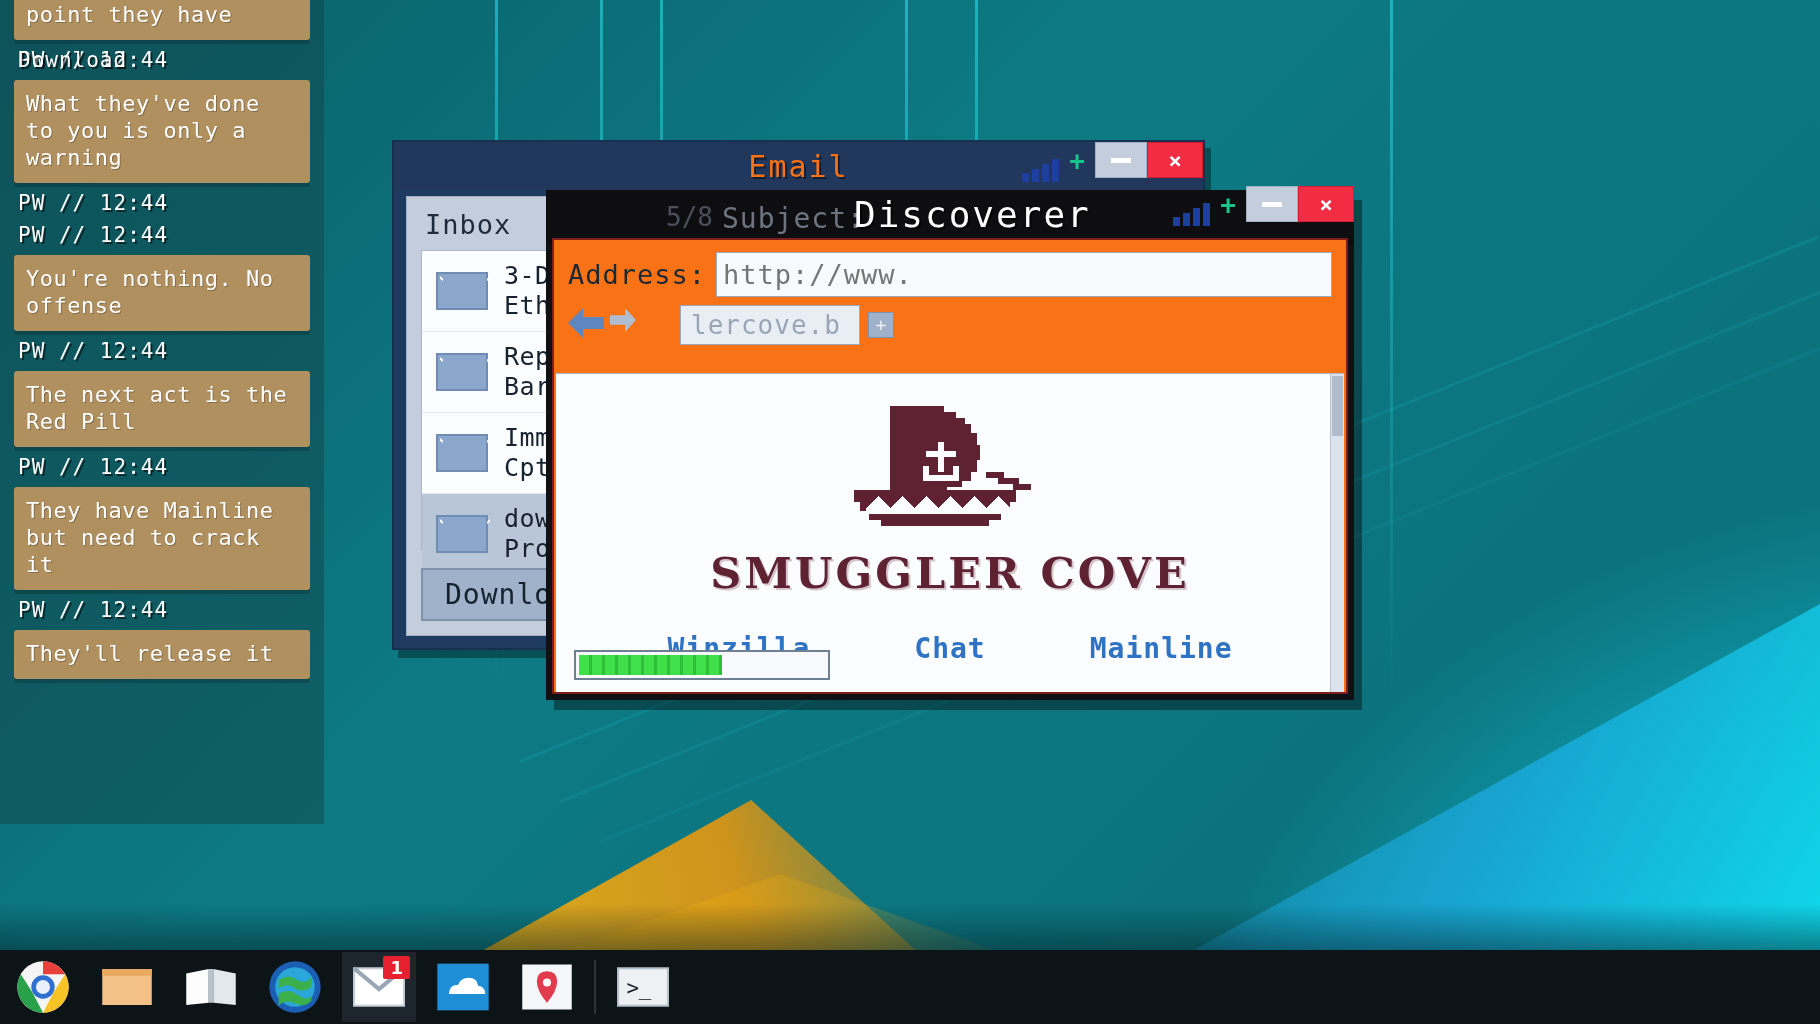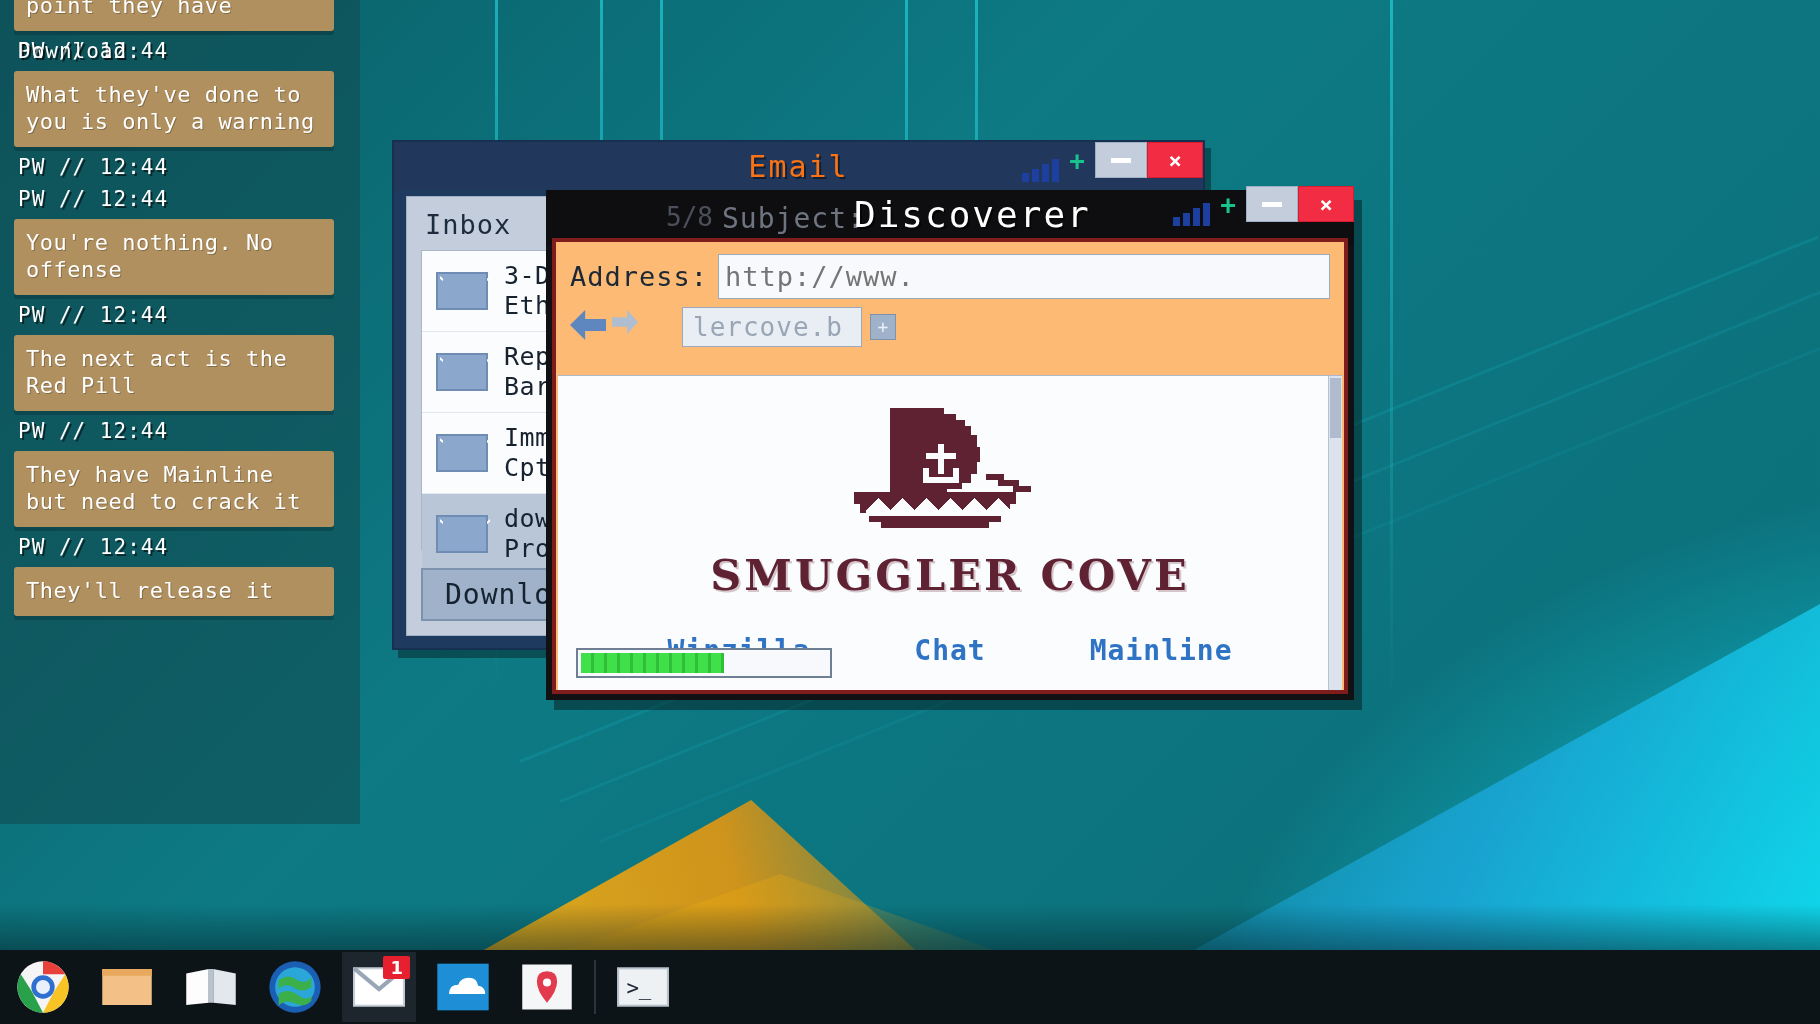--- a/index.html
+++ b/index.html
@@ -52,24 +52,24 @@
     background: linear-gradient(180deg, rgba(40,230,240,.55), rgba(40,230,240,0) 85%);
   }
   .diag {
     position:absolute; width:1400px; height:3px;
     background: rgba(25,190,210,.35);
     transform-origin: left center;
   }
 
   
   #chat {
-    position:absolute; left:0; top:0; width:360px; height:824px;
+    position:absolute; left:0; top:0; width:324px; height:824px;
     background: rgba(18,72,78,.55);
     overflow:hidden;
-    padding: 0 14px;
+    padding: 9px 14px;
   }
   .chat-inner{ position:relative; top:-18px; }
   .bubble {
     background:#b0905f;
     color:#ffffff;
     border-radius:3px;
     padding:10px 12px 12px;
     margin:0 0 8px 0;
     font-size:22px;
     line-height:27px;
@@ -189,21 +189,21 @@
   #browser-title .subject {
     position:absolute; left:308px; top:4px;
     color:#ffffff; font-size:36px; letter-spacing:2px;
     text-shadow: 2px 2px 0 rgba(0,0,0,.6);
   }
   #browser-title .wctl-group { right:0; top:-4px; }
   #browser-title .signal i { background:#1d3fa0; }
 
   #browser-body {
     position:absolute; left:6px; top:48px; right:6px; bottom:6px;
-    background:#fdba74; border:4px solid #7f1d1d;
+    background:#f97316; border:2px solid #7f1d1d;
     display:flex; flex-direction:column;
   }
   .addr-row { display:flex; align-items:center; gap:10px; padding:12px 14px 4px 14px; }
   .addr-lbl { font-size:27px; color:#1b2836; letter-spacing:1px; }
   .addr-input {
     flex:1; background:#f7f9fc; border:1px solid #9aa9bc;
     font-size:27px; color:#9aa6b5; padding:6px 6px; letter-spacing:1px;
     font-family:inherit;
   }
   .nav-row { display:flex; align-items:center; gap:8px; padding:4px 14px 28px 14px; }

